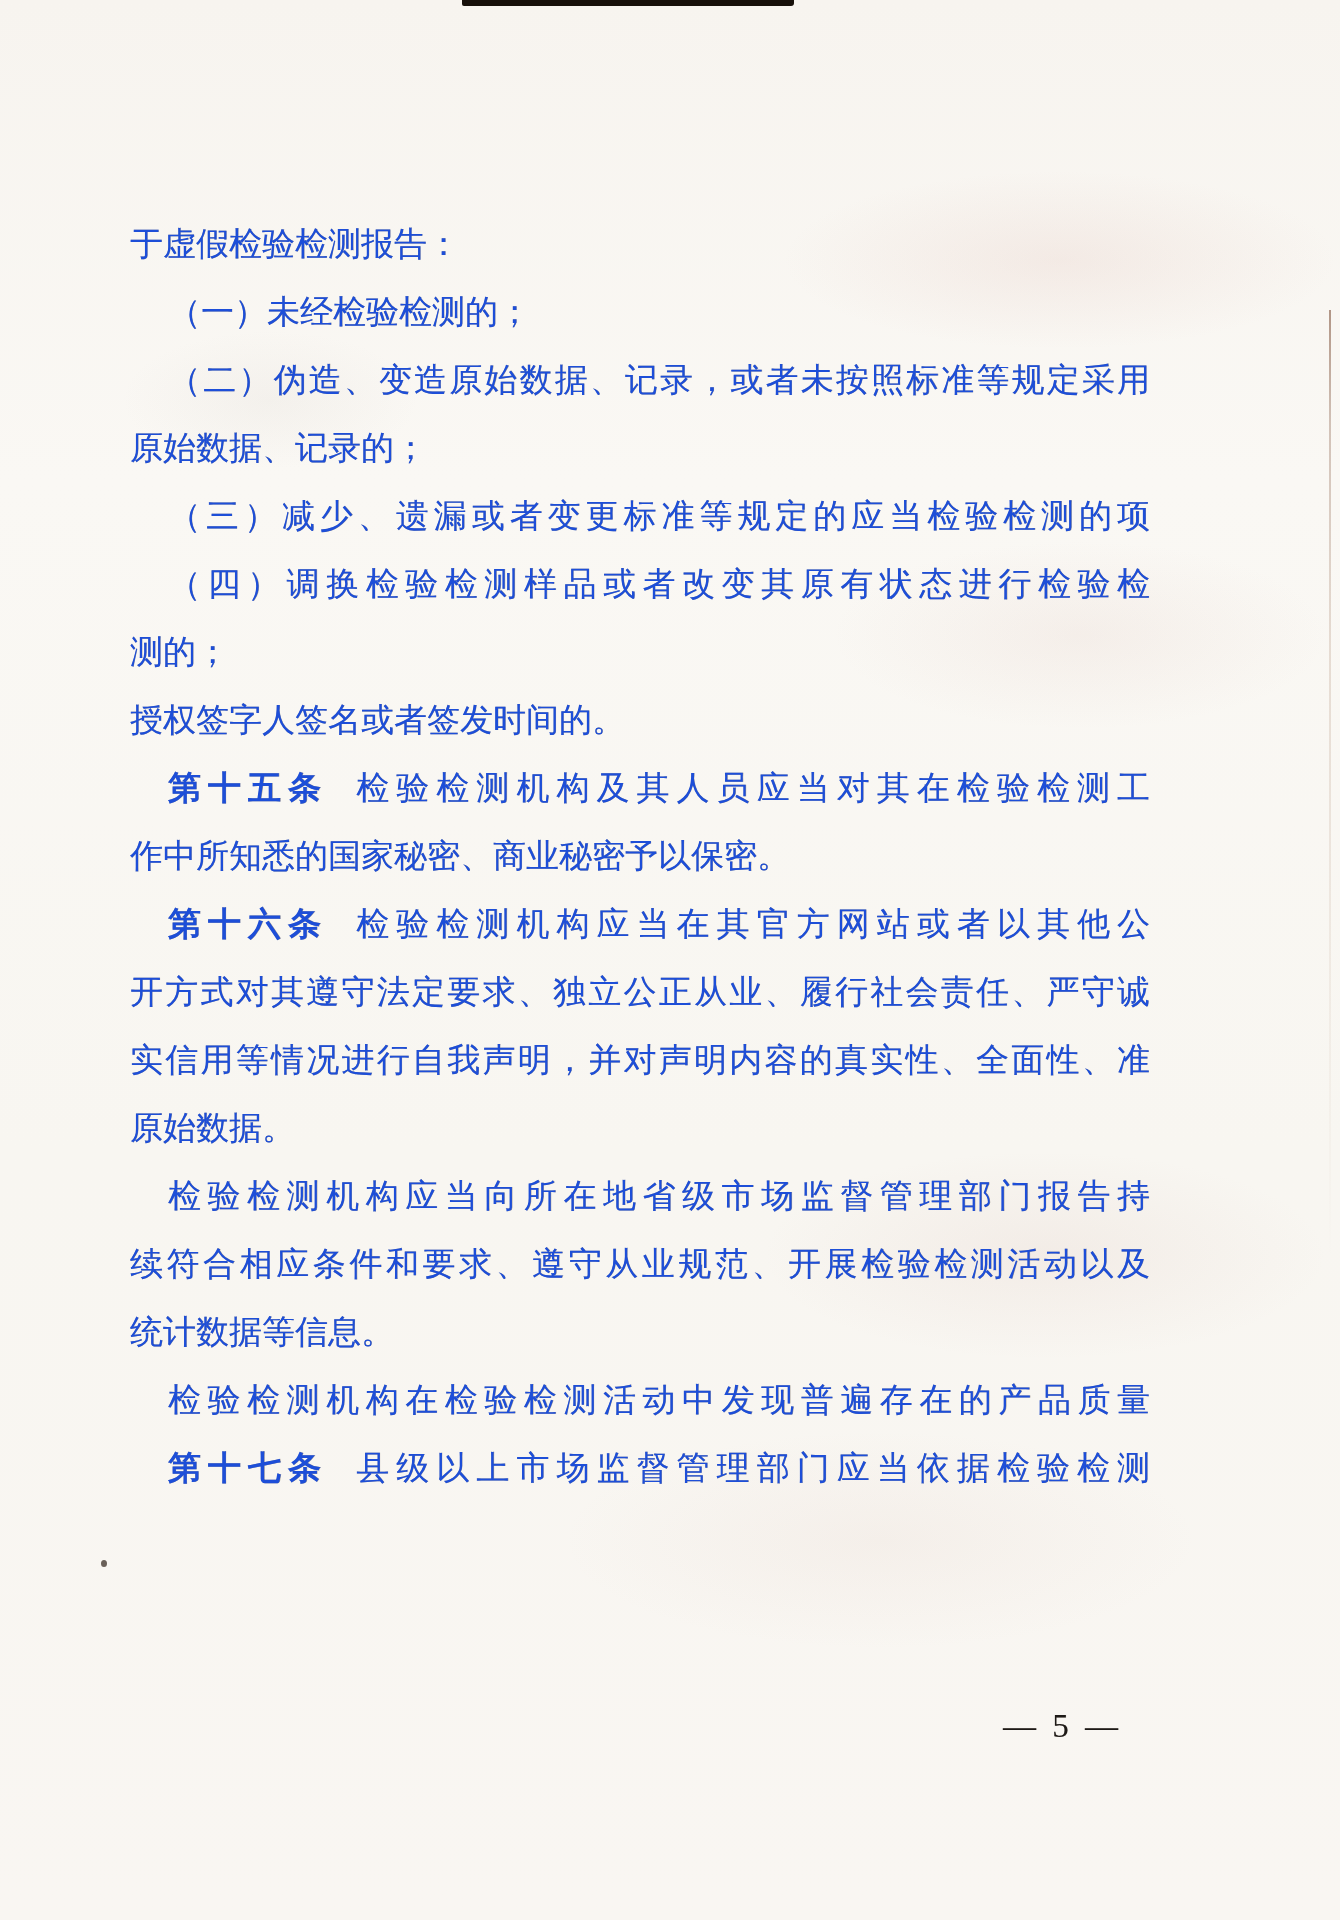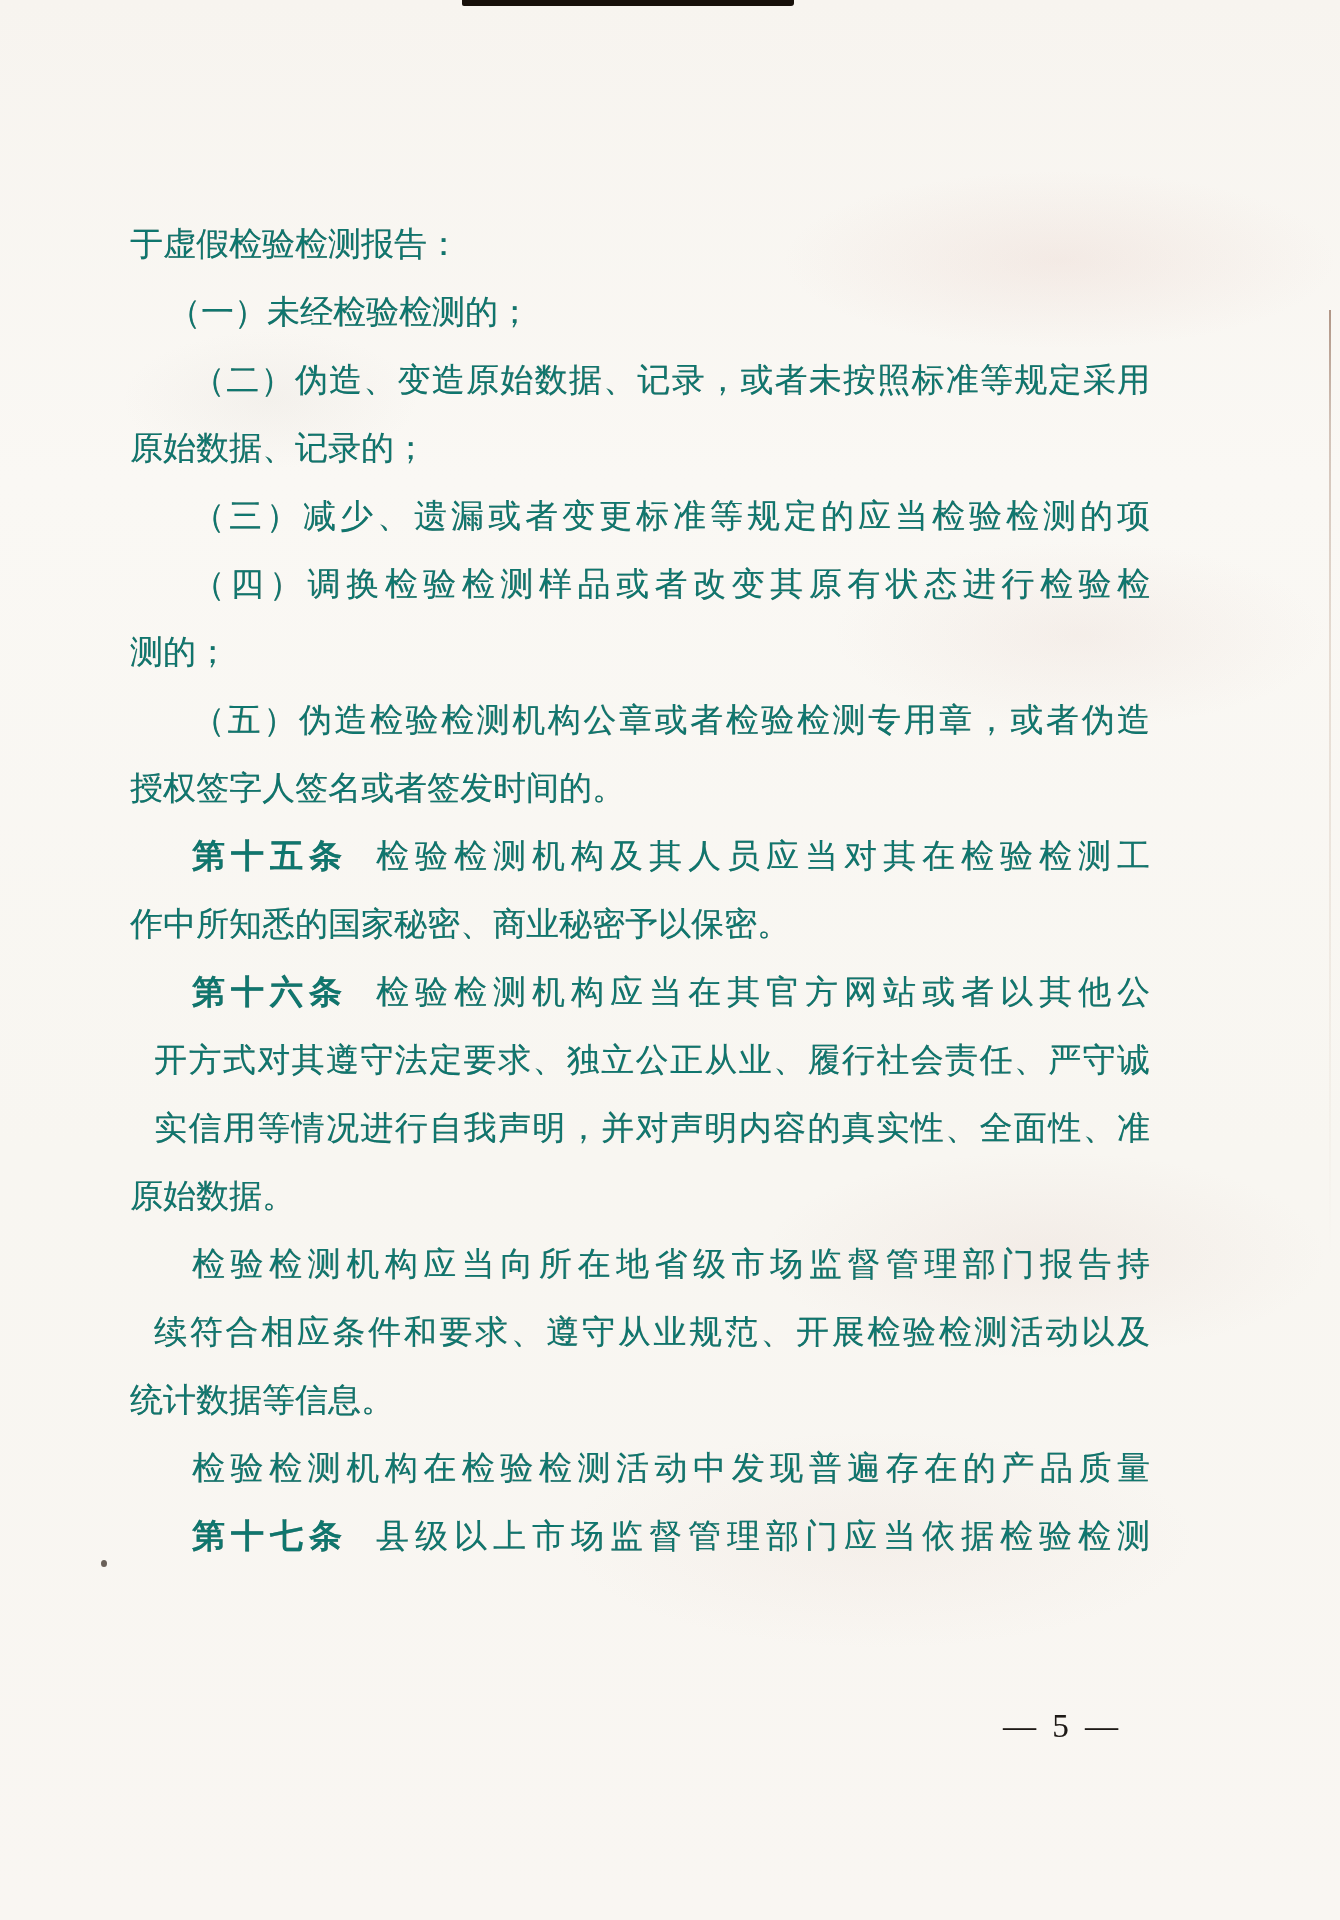--- a/index.html
+++ b/index.html
@@ -52,32 +52,31 @@
     left: 101px; top: 1560px;
     width: 6px; height: 7px;
     background: rgba(58,46,36,0.75);
     border-radius: 50%;
   }
 
   .textblock {
     position: absolute;
     left: 130px; top: 210px;
     width: 1020px;
-    color: #0f766e;
+    color: #1d4ed8;
     font-size: 33px;
     text-shadow: 0.3px 0.3px 0.5px rgba(55,42,32,0.45);
   }
   .line {
     height: 68px;
     line-height: 68px;
   }
   .line.justify {
     text-align: justify;
     text-align-last: justify;
-    margin-left: 24px;
   }
   .line.indent {
     text-indent: 38px;
   }
   .term {
     font-weight: bold;
     margin-right: 0.85em;
   }
   .page-number {
     position: absolute;
@@ -101,21 +100,20 @@
 <div class="ink-dot"></div>
 
 <div class="textblock">
   <div class="line">于虚假检验检测报告：</div>
   <div class="line indent">（一）未经检验检测的；</div>
   <div class="line indent justify">（二）伪造、变造原始数据、记录，或者未按照标准等规定采用</div>
   <div class="line">原始数据、记录的；</div>
   <div class="line indent justify">（三）减少、遗漏或者变更标准等规定的应当检验检测的项</div>
   <div class="line indent justify">（四）调换检验检测样品或者改变其原有状态进行检验检</div>
   <div class="line">测的；</div>
-  <div class="line indent justify">（五）伪造检验检测机构公章或者检验检测专用章，或者伪造</div>
   <div class="line">授权签字人签名或者签发时间的。</div>
   <div class="line indent justify">
     <span class="term">第十五条</span><span>检验检测机构及其人员应当对其在检验检测工</span>
   </div>
   <div class="line">作中所知悉的国家秘密、商业秘密予以保密。</div>
   <div class="line indent justify">
     <span class="term">第十六条</span><span>检验检测机构应当在其官方网站或者以其他公</span>
   </div>
   <div class="line justify">开方式对其遵守法定要求、独立公正从业、履行社会责任、严守诚</div>
   <div class="line justify">实信用等情况进行自我声明，并对声明内容的真实性、全面性、准</div>

